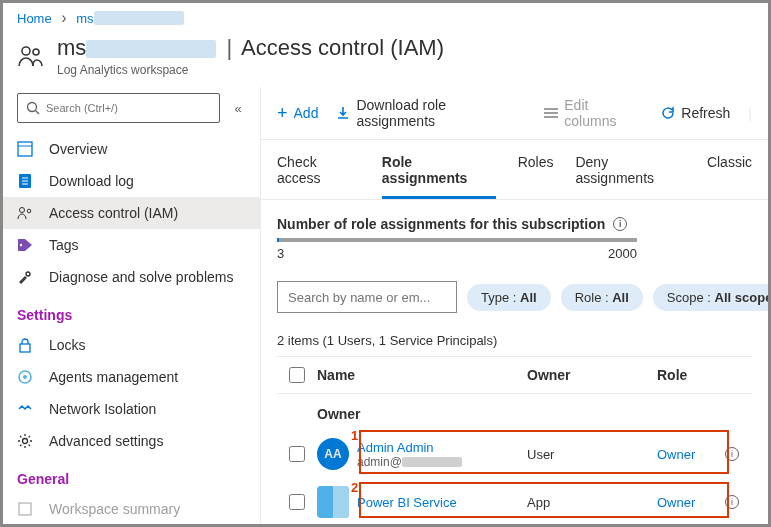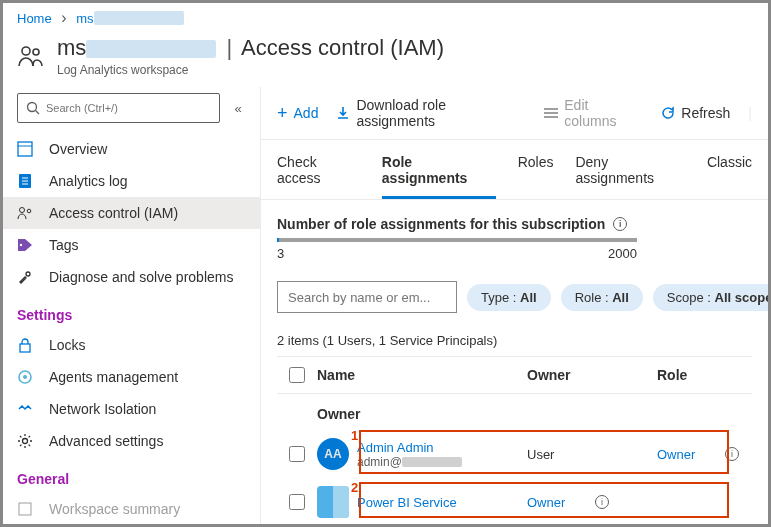--- a/index.html
+++ b/index.html
@@ -120,21 +120,21 @@
       </div>
       <div class="nav-item">
         <span class="nav-icon">
             <svg width="14" height="16" viewBox="0 0 14 16">
               <rect x="1" y="1" width="12" height="14" fill="#0078d4" rx="1"></rect>
               <line x1="4" y1="5" x2="10" y2="5" stroke="#fff"></line>
               <line x1="4" y1="8" x2="10" y2="8" stroke="#fff"></line>
               <line x1="4" y1="11" x2="10" y2="11" stroke="#fff"></line>
             </svg>
           </span>
-        <span>Analytics log</span>
+        <span>Download log</span>
       </div>
       <div class="nav-item active">
         <span class="nav-icon">
             <svg width="16" height="14" viewBox="0 0 16 14">
               <circle cx="5" cy="4" r="2.5" fill="none" stroke="#323130"></circle>
               <path d="M1 13c0-3 2-5 4-5s4 2 4 5" fill="none" stroke="#323130"></path>
               <circle cx="12" cy="5" r="1.8" fill="none" stroke="#323130"></circle>
             </svg>
           </span>
         <span>Access control (IAM)</span>
@@ -306,20 +306,21 @@
         <div class="t-row" style="position:relative;">
           <div class="t-check">
               <input type="checkbox" style="">
             </div>
           <div class="name-cell">
             <div class="app-avatar"></div>
             <div class="name-block">
               <a>Power BI Service</a>
             </div>
           </div>
+          <div class="c-type">App</div>
           <div class="c-role"><span class="role-link">Owner</span></div>
           <span class="info-icon" style="margin-left:8px;">i</span>
           <span class="annot-num" style="left:74px;top:2px;">2</span>
           <div class="annot" style="left:82px;top:4px;width:370px;height:36px;"></div>
         </div>
       </div>
     </div>
   </div>
 </div>
 

